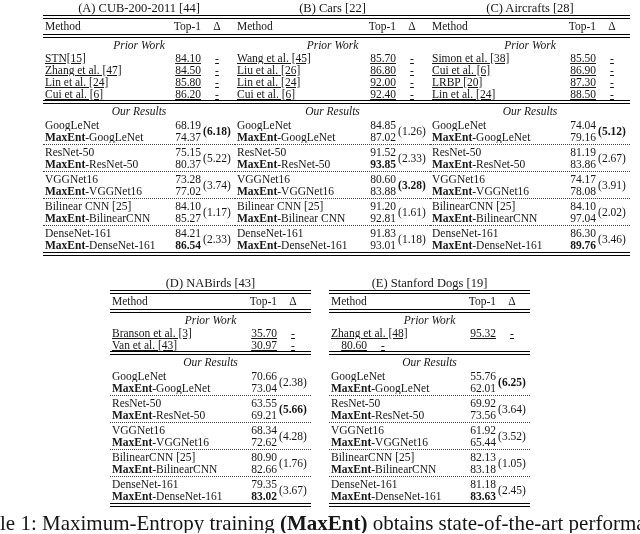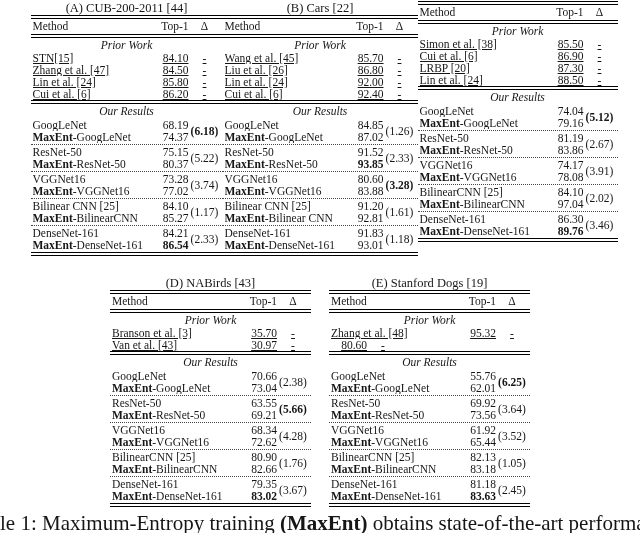--- a/index.html
+++ b/index.html
@@ -2,21 +2,21 @@
 <html><head>
 <meta charset="utf-8">
 <style>
   html,body{margin:0;padding:0;}
   body{
     width:640px;height:534px;overflow:hidden;background:#ffffff;color:#161616;
     font-family:"Liberation Serif","DejaVu Serif",serif;
     -webkit-font-smoothing:antialiased;
   }
   #page{width:640px;height:534px;position:relative;overflow:hidden;}
-  #top-row{display:flex;justify-content:center;padding:1px 10px 0 18px;}
+  #top-row{display:flex;justify-content:flex-end;padding:1px 10px 0 18px;}
   #top-row .rtable:nth-child(1){width:192px;}
   #top-row .rtable:nth-child(2){width:195px;}
   #top-row .rtable:nth-child(3){width:200px;}
   #bottom-row{display:flex;justify-content:center;gap:18px;margin-top:20px;}
   #bottom-row .rtable{width:201px;}
 
   .rtable{font-size:11.5px;}
   .ttitle{text-align:center;font-size:12.5px;line-height:14px;height:14px;white-space:nowrap;}
   .dbl{height:2px;border-top:1px solid #000;border-bottom:1px solid #000;}
   .hdr{display:flex;line-height:15px;height:15px;padding:0 2px;}
@@ -240,20 +240,21 @@
                 <span class="c-t">93.01</span>
               </div>
             </div>
             <span class="c-d pair-delta">(1.18)</span>
           </div>
         </div>
     <div class="dbl"></div>
   </div>
 
   <div class="rtable">
+    <div class="ttitle">(C) Aircrafts [28]</div>
     <div class="dbl"></div>
     <div class="hdr">
       <span class="c-m">Method</span>
       <span class="c-t">Top-1</span>
       <span class="c-d">Δ</span>
     </div>
     <div class="dbl"></div>
     <div class="sec">Prior Work</div>
     <div>
           <div class="prow">

